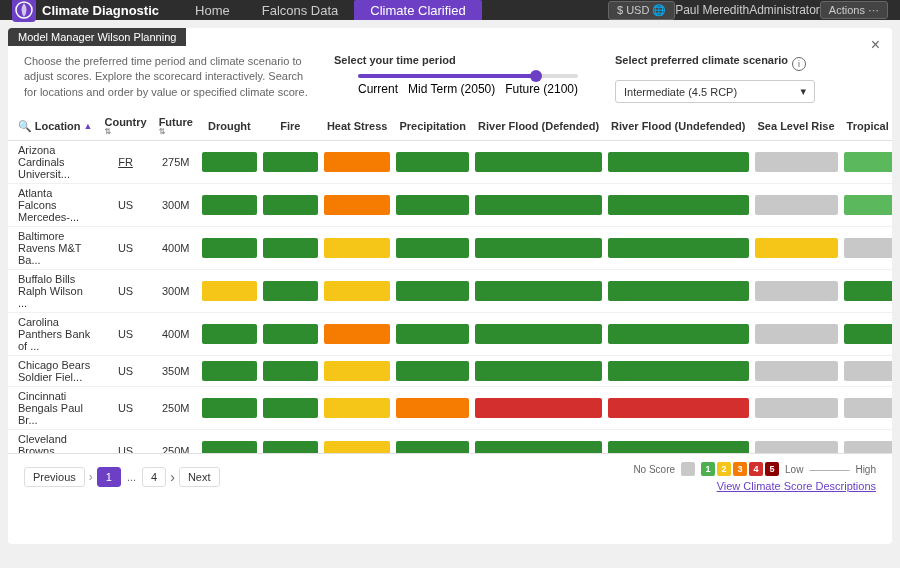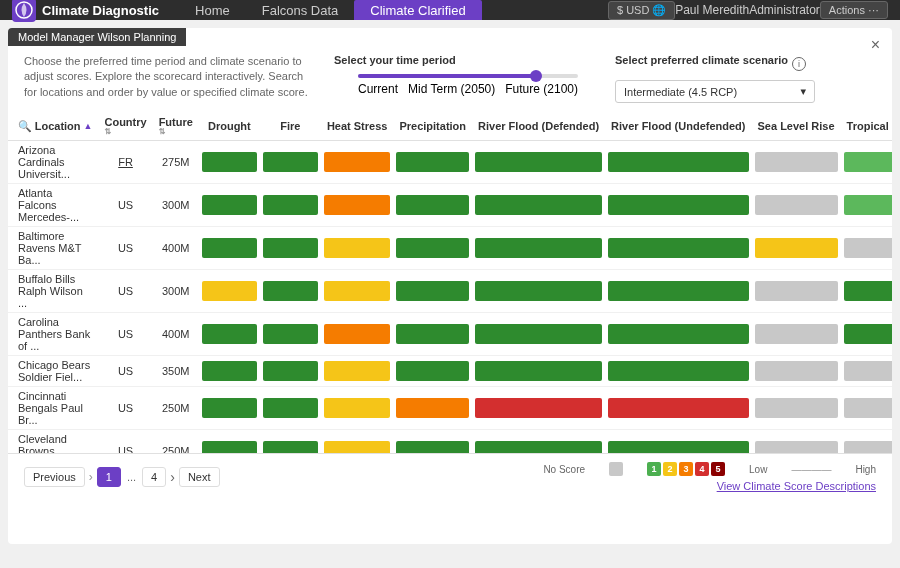--- a/index.html
+++ b/index.html
@@ -662,21 +662,21 @@
     <div class="pagination-left">
       <button class="page-btn">Previous</button>
       <span style="color:#999; font-size:12px;">›</span>
       <button class="page-btn active">1</button>
       <span class="page-ellipsis">...</span>
       <button class="page-btn">4</button>
       <span style="color:#666; font-size:14px; cursor:pointer;">›</span>
       <button class="page-btn">Next</button>
     </div>
     <div class="legend-section">
-      <div style="display:flex; align-items:center; gap:24px;">
+      <div style="display:flex; align-items:center; gap:6px;">
         <span style="font-size:10px; color:#666;">No Score</span>
         <div class="legend-num" style="background:#c8c8c8;"></div>
         <div class="legend-numbers">
           <div class="legend-num" style="background:#4caf50;">1</div>
           <div class="legend-num" style="background:#f5c518;">2</div>
           <div class="legend-num" style="background:#f57c00;">3</div>
           <div class="legend-num" style="background:#d32f2f;">4</div>
           <div class="legend-num" style="background:#8b0000;">5</div>
         </div>
         <span style="font-size:10px; color:#666;">Low</span>

